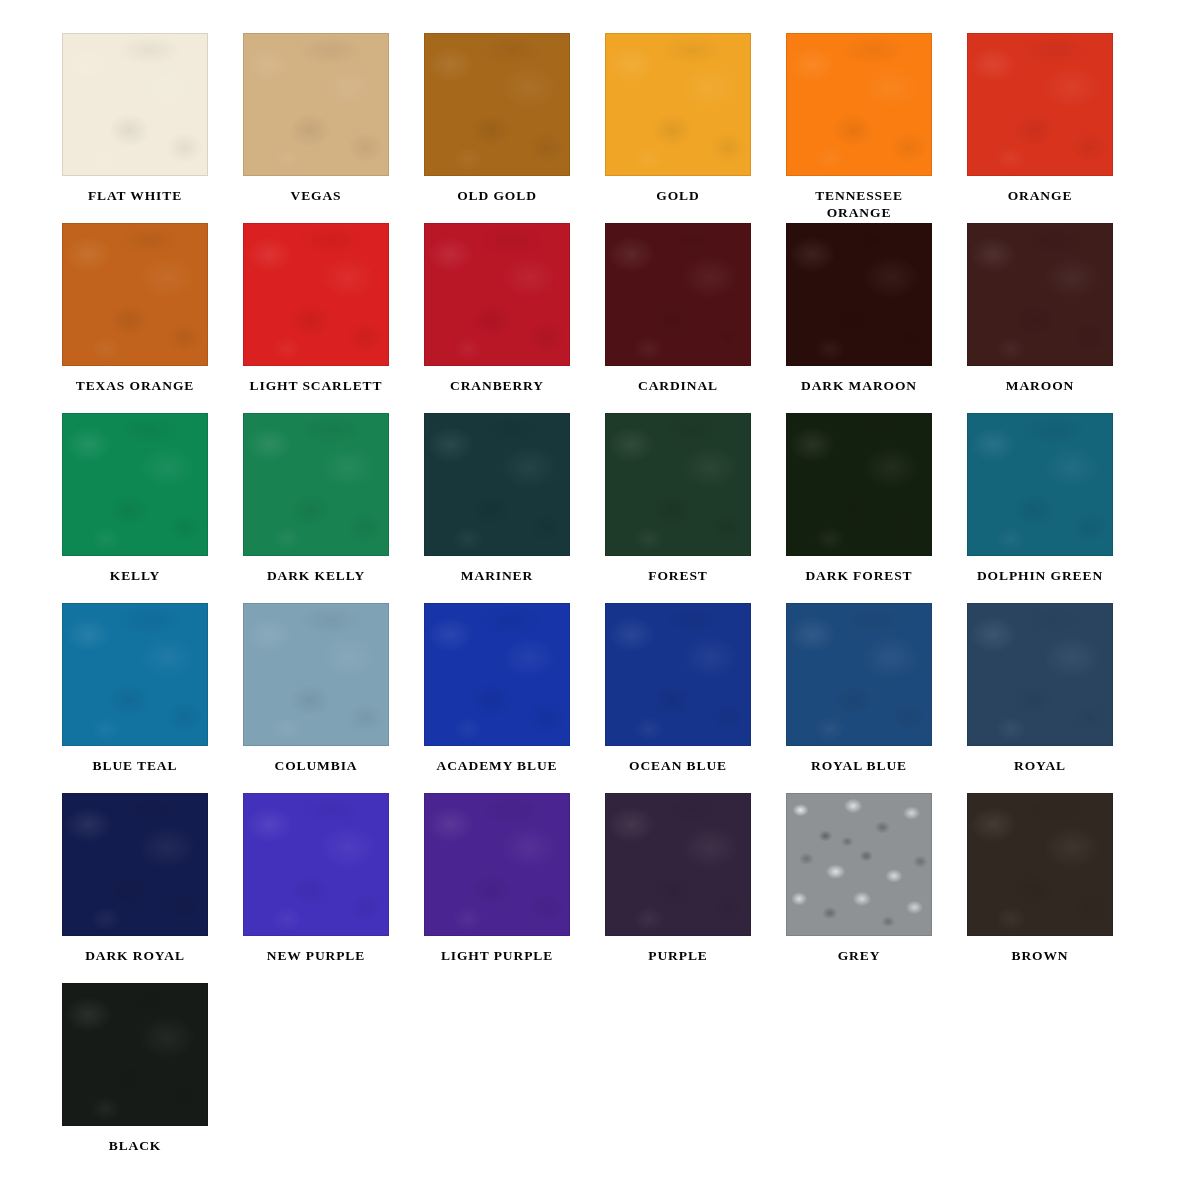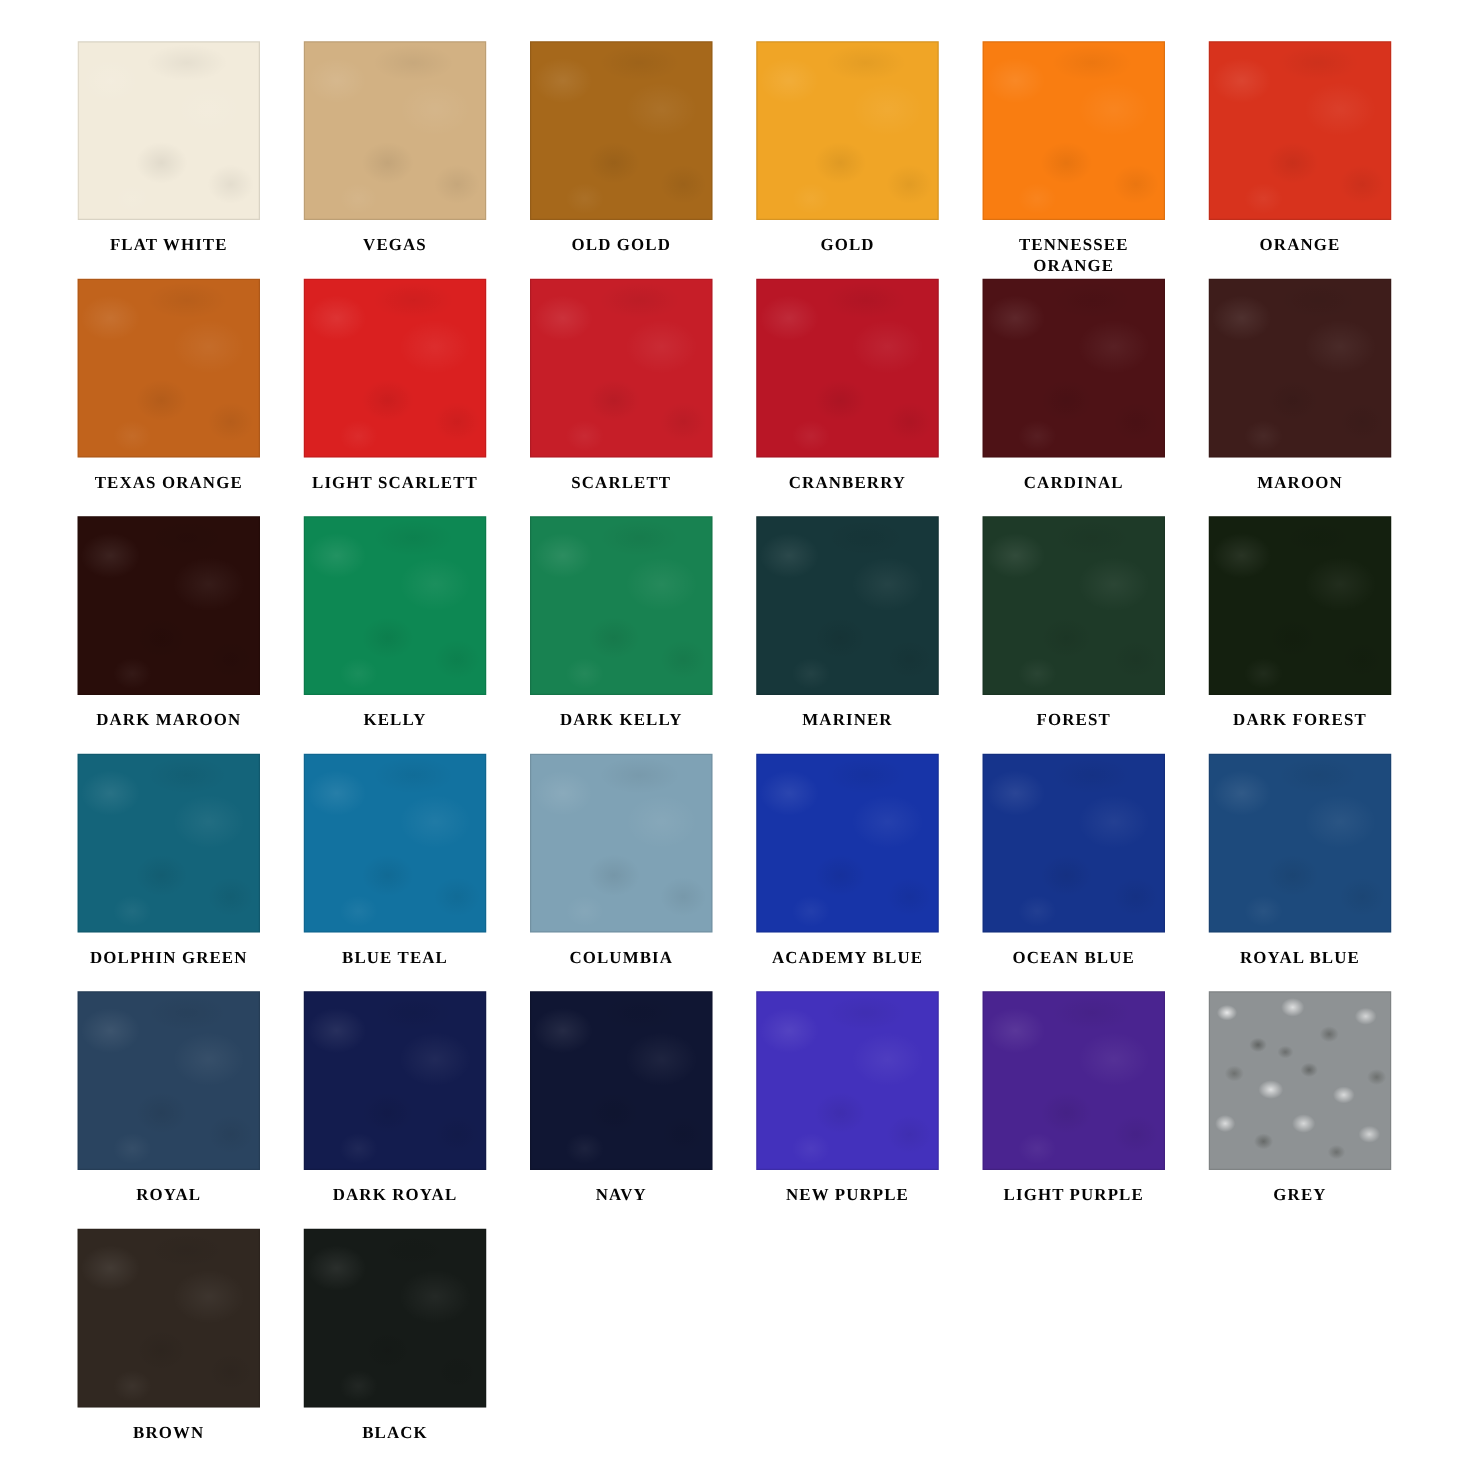--- a/index.html
+++ b/index.html
@@ -126,40 +126,36 @@
     </div>
     <div class="swatch-cell">
       <div class="swatch-chip" style="background-color: rgb(193, 99, 28);"></div>
       <div class="swatch-label">TEXAS ORANGE</div>
     </div>
     <div class="swatch-cell">
       <div class="swatch-chip" style="background-color: rgb(218, 32, 32);"></div>
       <div class="swatch-label">LIGHT SCARLETT</div>
     </div>
     <div class="swatch-cell">
-      <div class="swatch-chip" style="background-color: rgb(198, 30, 40);"></div>
-      <div class="swatch-label">SCARLETT</div>
-    </div>
-    <div class="swatch-cell">
       <div class="swatch-chip" style="background-color: rgb(185, 22, 38);"></div>
       <div class="swatch-label">CRANBERRY</div>
     </div>
     <div class="swatch-cell">
       <div class="swatch-chip" style="background-color: rgb(78, 18, 22);"></div>
       <div class="swatch-label">CARDINAL</div>
     </div>
     <div class="swatch-cell">
+      <div class="swatch-chip" style="background-color: rgb(41, 13, 10);"></div>
+      <div class="swatch-label">DARK MAROON</div>
+    </div>
+    <div class="swatch-cell">
       <div class="swatch-chip" style="background-color: rgb(62, 29, 27);"></div>
       <div class="swatch-label">MAROON</div>
     </div>
     <div class="swatch-cell">
-      <div class="swatch-chip" style="background-color: rgb(41, 13, 10);"></div>
-      <div class="swatch-label">DARK MAROON</div>
-    </div>
-    <div class="swatch-cell">
       <div class="swatch-chip" style="background-color: rgb(13, 136, 83);"></div>
       <div class="swatch-label">KELLY</div>
     </div>
     <div class="swatch-cell">
       <div class="swatch-chip" style="background-color: rgb(24, 130, 81);"></div>
       <div class="swatch-label">DARK KELLY</div>
     </div>
     <div class="swatch-cell">
       <div class="swatch-chip" style="background-color: rgb(23, 55, 58);"></div>
       <div class="swatch-label">MARINER</div>
@@ -198,32 +194,32 @@
     </div>
     <div class="swatch-cell">
       <div class="swatch-chip" style="background-color: rgb(42, 68, 96);"></div>
       <div class="swatch-label">ROYAL</div>
     </div>
     <div class="swatch-cell">
       <div class="swatch-chip" style="background-color: rgb(19, 28, 78);"></div>
       <div class="swatch-label">DARK ROYAL</div>
     </div>
     <div class="swatch-cell">
-      <div class="swatch-chip" style="background-color: rgb(16, 22, 51);"></div>
-      <div class="swatch-label">NAVY</div>
-    </div>
-    <div class="swatch-cell">
       <div class="swatch-chip" style="background-color: rgb(67, 49, 188);"></div>
       <div class="swatch-label">NEW PURPLE</div>
     </div>
     <div class="swatch-cell">
       <div class="swatch-chip" style="background-color: rgb(74, 36, 144);"></div>
       <div class="swatch-label">LIGHT PURPLE</div>
     </div>
     <div class="swatch-cell">
+      <div class="swatch-chip" style="background-color: rgb(50, 36, 60);"></div>
+      <div class="swatch-label">PURPLE</div>
+    </div>
+    <div class="swatch-cell">
       <div class="swatch-chip heathered" style="background-color: rgb(142, 146, 148);"></div>
       <div class="swatch-label">GREY</div>
     </div>
     <div class="swatch-cell">
       <div class="swatch-chip" style="background-color: rgb(49, 40, 33);"></div>
       <div class="swatch-label">BROWN</div>
     </div>
     <div class="swatch-cell">
       <div class="swatch-chip" style="background-color: rgb(22, 27, 24);"></div>
       <div class="swatch-label">BLACK</div>

